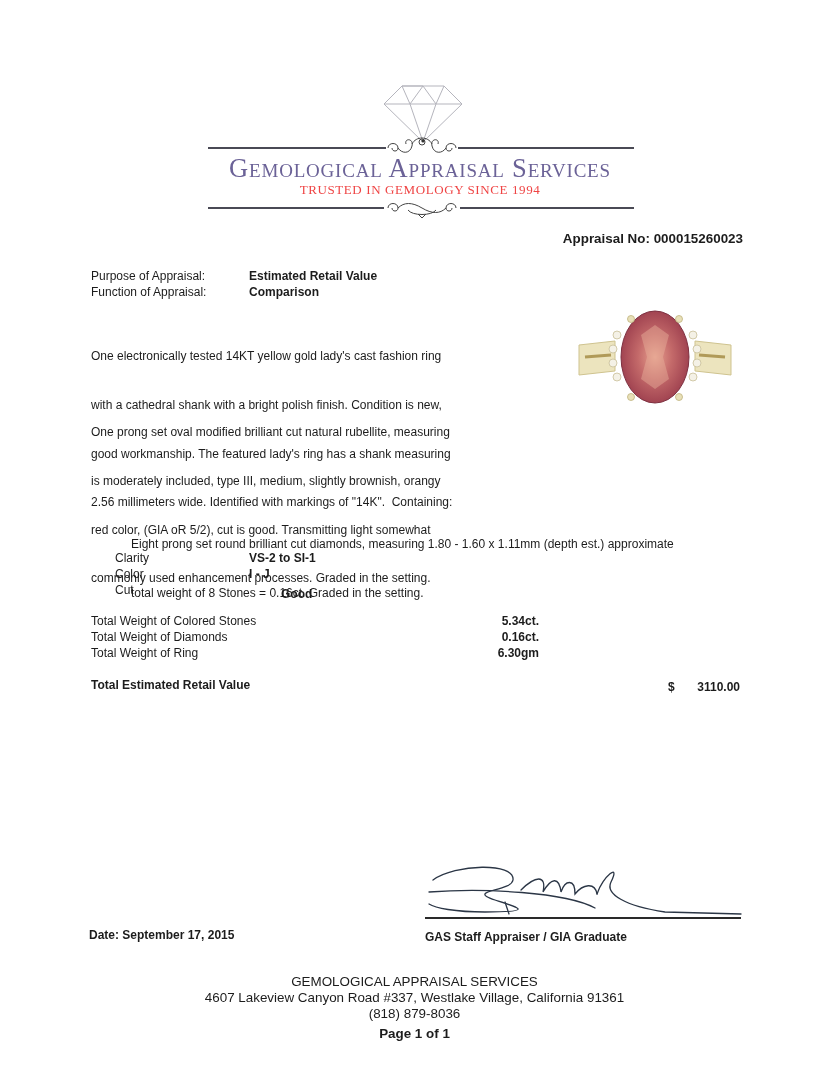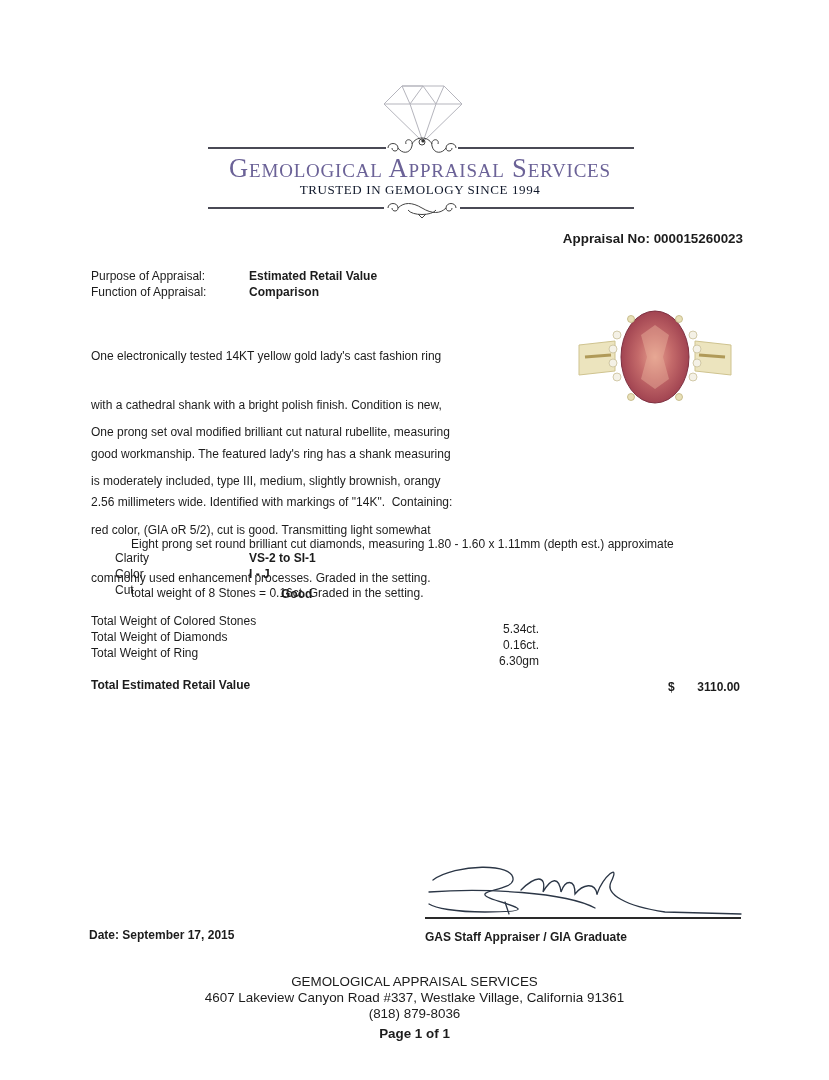--- a/index.html
+++ b/index.html
@@ -9,37 +9,37 @@
   .serif { font-family: "Liberation Serif", "DejaVu Serif", serif; }
   .bold { font-weight: bold; }
   .t13 { font-size: 12px; line-height: 16px; }
 
   
   #logo-diamond { left: 382px; top: 84px; width: 82px; height: 60px; }
   .rule { position: absolute; height: 1.5px; background: #4a4a55; }
   #logo-title { left: 180px; width: 480px; top: 153px; text-align: center;
                 font-size: 26.5px; letter-spacing: 0.8px; color: #6b6297; font-variant: small-caps; }
   #logo-sub { left: 180px; width: 480px; top: 182px; text-align: center;
-              font-size: 13px; letter-spacing: 0.6px; color: #0f172a; }
+              font-size: 13px; letter-spacing: 0.6px; color: #ef4444; }
   .flourish { position: absolute; }
 
   #appraisal-no { right: 86px; top: 231px; font-size: 13.4px; font-weight: bold; }
 
   .kv-label { left: 91px; }
   .kv-value { left: 249px; font-weight: bold; }
 
   .para { left: 91px; font-size: 12px; line-height: 16.2px; white-space: pre; }
 
   #ring-photo { left: 575px; top: 305px; width: 160px; height: 110px; }
 
   .grade-label { left: 115px; }
   .grade-value { left: 249px; font-weight: bold; text-align: right; }
 
   .tw-label { left: 91px; }
-  .tw-value { right: 290px; font-weight: normal; text-align: right; margin-top: 8px; }
+  .tw-value { right: 290px; font-weight: bold; text-align: right; }
 
   #signature { left: 425px; top: 862px; width: 318px; height: 60px; }
   #sig-line { left: 425px; top: 917px; width: 316px; height: 1.5px; background: #2a2a2a; }
 
   .footer { left: 0; width: 829px; text-align: center; font-size: 13.4px; }
 </style>
 </head>
 <body>
 
 <div>

